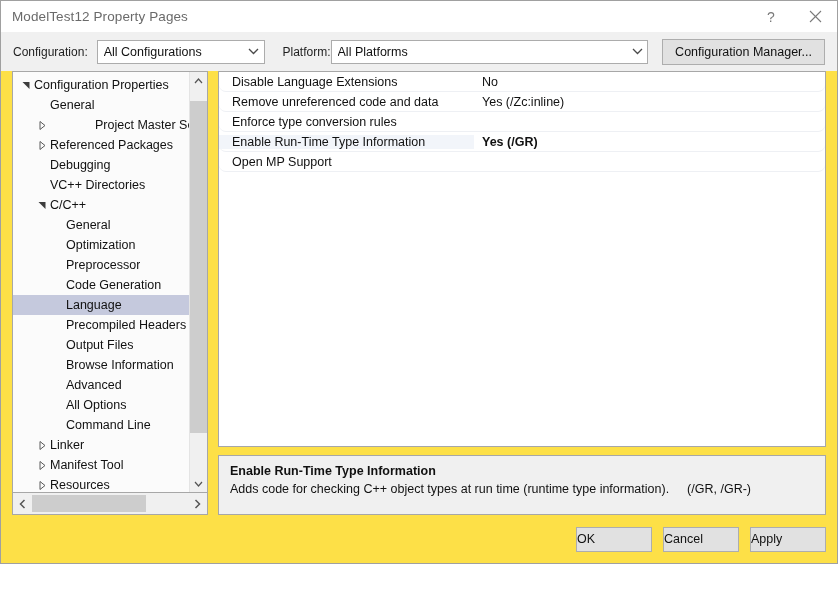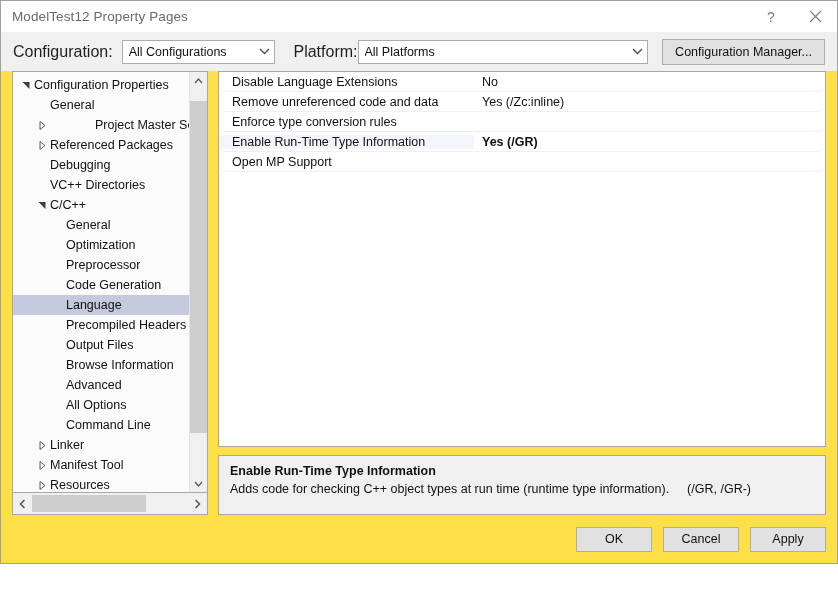--- a/index.html
+++ b/index.html
@@ -68,21 +68,21 @@
   .configrow {
     height: 39px;
     flex: none;
     display: flex;
     align-items: center;
     padding: 0 12px;
     background: #f0f0f0;
     box-sizing: border-box;
   }
   .cfg-label {
-    font-size: 16px;
+    font-size: 12px;
     color: #1e1e1e;
     white-space: nowrap;
   }
   .combo {
     position: relative;
     height: 24px;
     box-sizing: border-box;
     border: 1px solid #acacac;
     background: #ffffff;
     display: flex;
@@ -305,21 +305,21 @@
     align-items: center;
     justify-content: flex-end;
     padding-right: 11px;
     box-sizing: border-box;
   }
   .btn-foot {
     width: 76px;
     height: 25px;
     margin-left: 11px;
     padding: 0;
-    text-align: center;
+    text-align: left;
   }
 </style>
 </head>
 <body>
 
 <div class="dialog">
 
   <div class="titlebar">
     <span class="title-text">ModelTest12 Property Pages</span>
     <div class="titlebar-controls">

